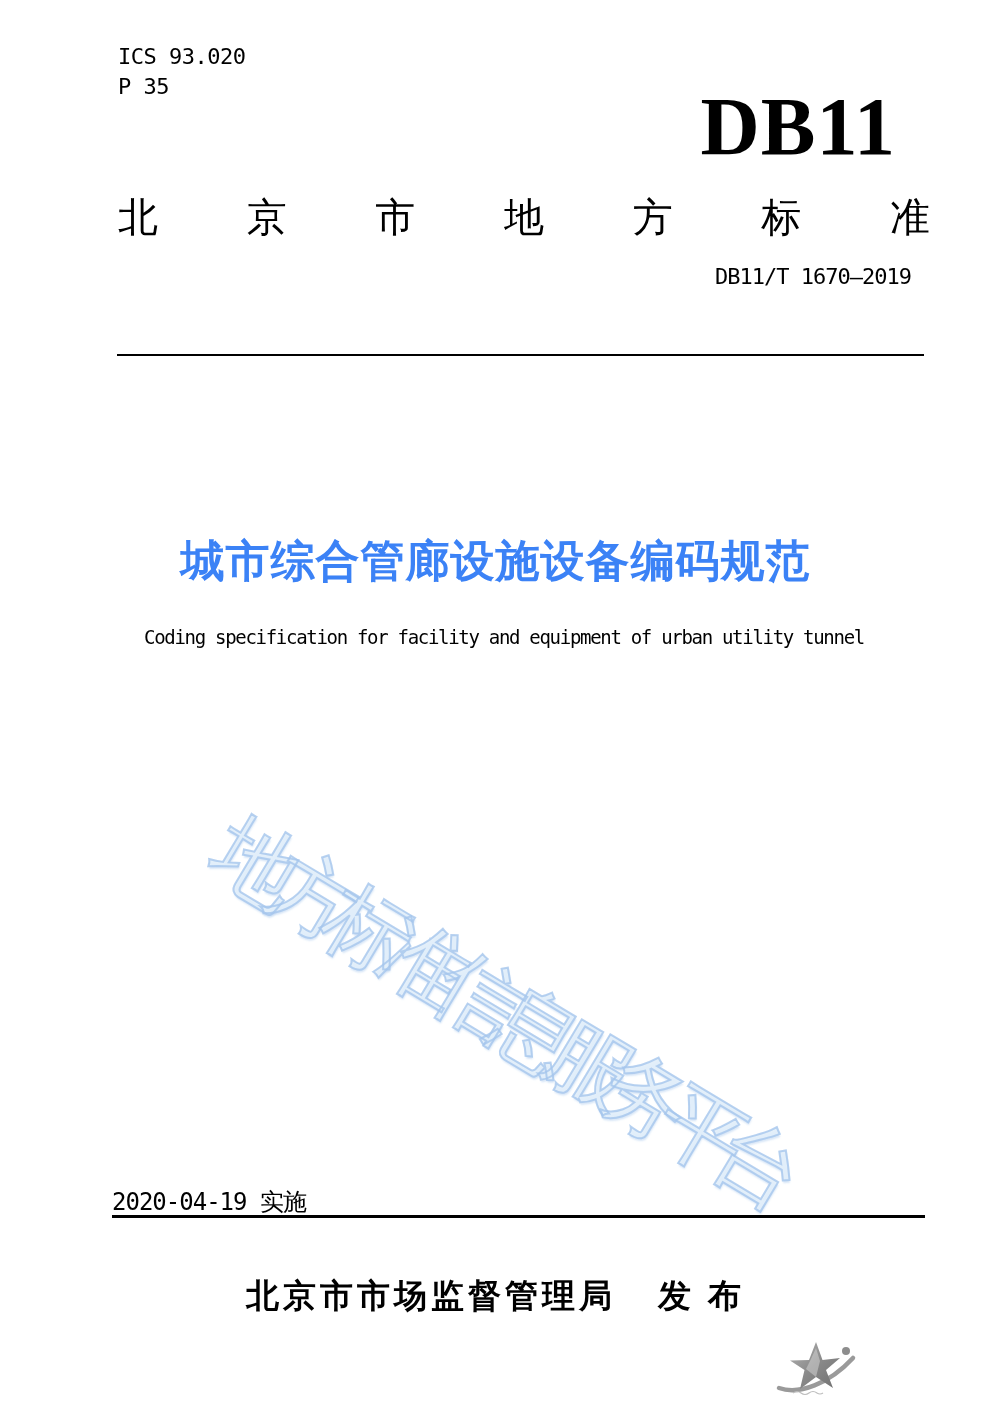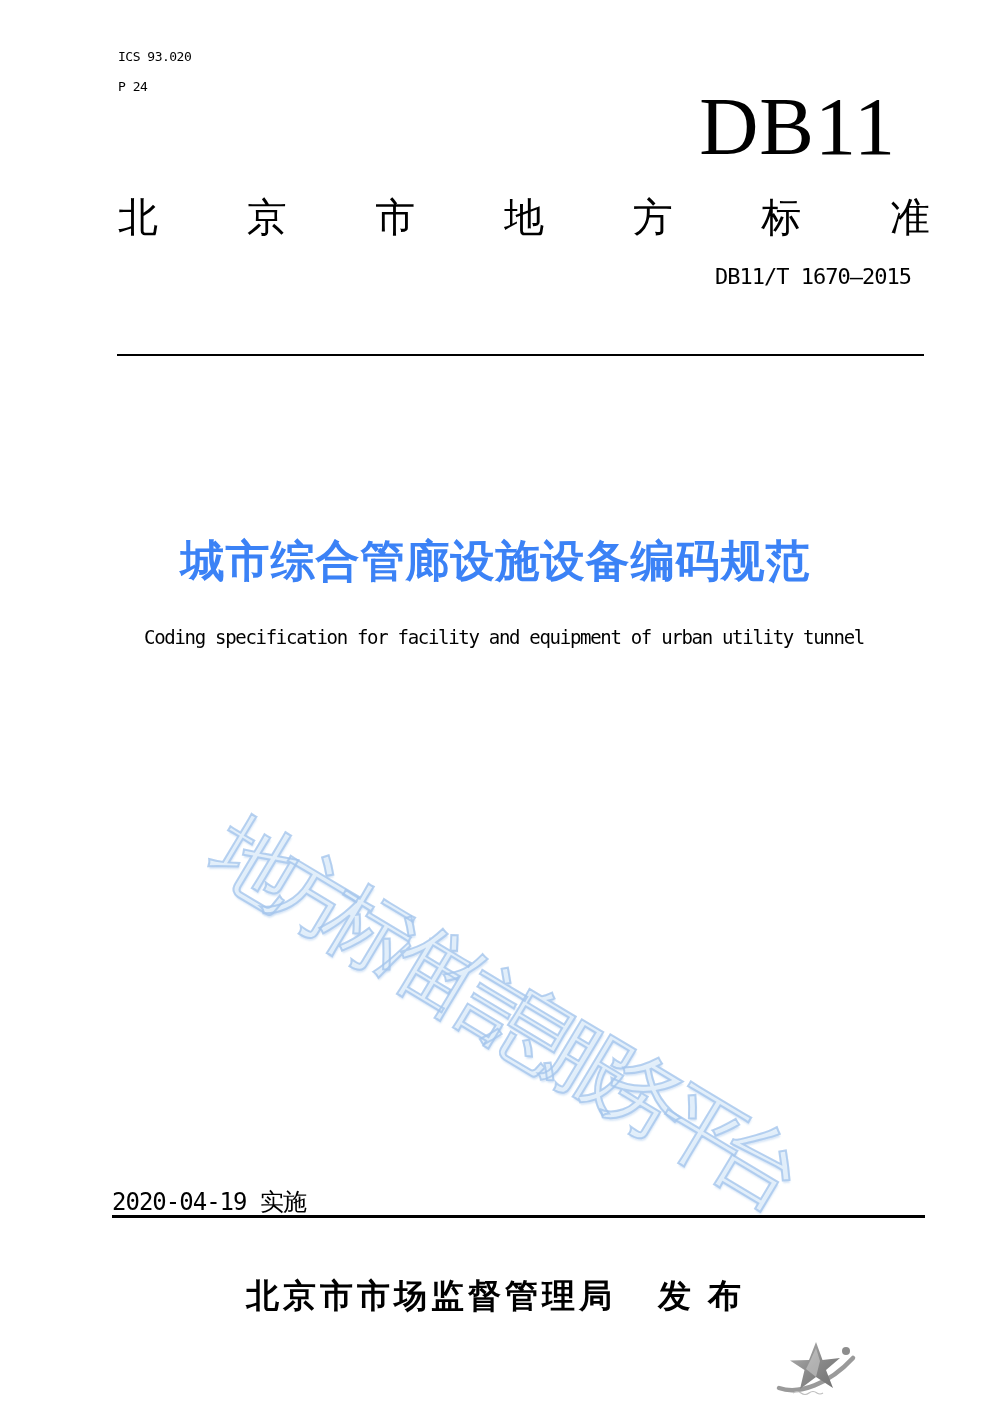--- a/index.html
+++ b/index.html
@@ -16,33 +16,33 @@
     color: #000;
   }
 
   .mono { font-family: "DejaVu Sans Mono", "Liberation Mono", monospace; }
 
   
   .ics-block {
     position: absolute;
     left: 118px;
     top: 42px;
-    font-size: 13px;
+    font-size: 22px;
     letter-spacing: -0.5px;
     line-height: 30px;
     color: #000;
   }
 
   
   .db11 {
     position: absolute;
     top: 86px;
     right: 95px;
     font-family: "Liberation Serif", "DejaVu Serif", serif;
-    font-weight: normal;
+    font-weight: bold;
     font-size: 82px;
     line-height: 1;
     letter-spacing: 1px;
     color: #000;
   }
 
   
   .std-name {
     position: absolute;
     left: 118px;
@@ -190,36 +190,36 @@
     white-space: nowrap;
   }
 </style>
 </head>
 <body>
 
 <div class="page">
 
   <div class="ics-block mono">
     <div>ICS  93.020</div>
-    <div>P 24</div>
+    <div>P 35</div>
   </div>
 
   <div class="db11">DB11</div>
 
   <div class="std-name">
       <span>北</span>
       <span>京</span>
       <span>市</span>
       <span>地</span>
       <span>方</span>
       <span>标</span>
       <span>准</span>
     </div>
 
-  <div class="std-num mono">DB11/T 1670—2015</div>
+  <div class="std-num mono">DB11/T 1670—2019</div>
 
   <div class="divider-top"></div>
 
   <div class="title-cn">城市综合管廊设施设备编码规范</div>
 
   <div class="title-en mono">Coding specification for facility and equipment of urban utility tunnel</div>
 
   <div class="watermark">地方标准信息服务平台</div>
 
   <div class="dates-row mono">

